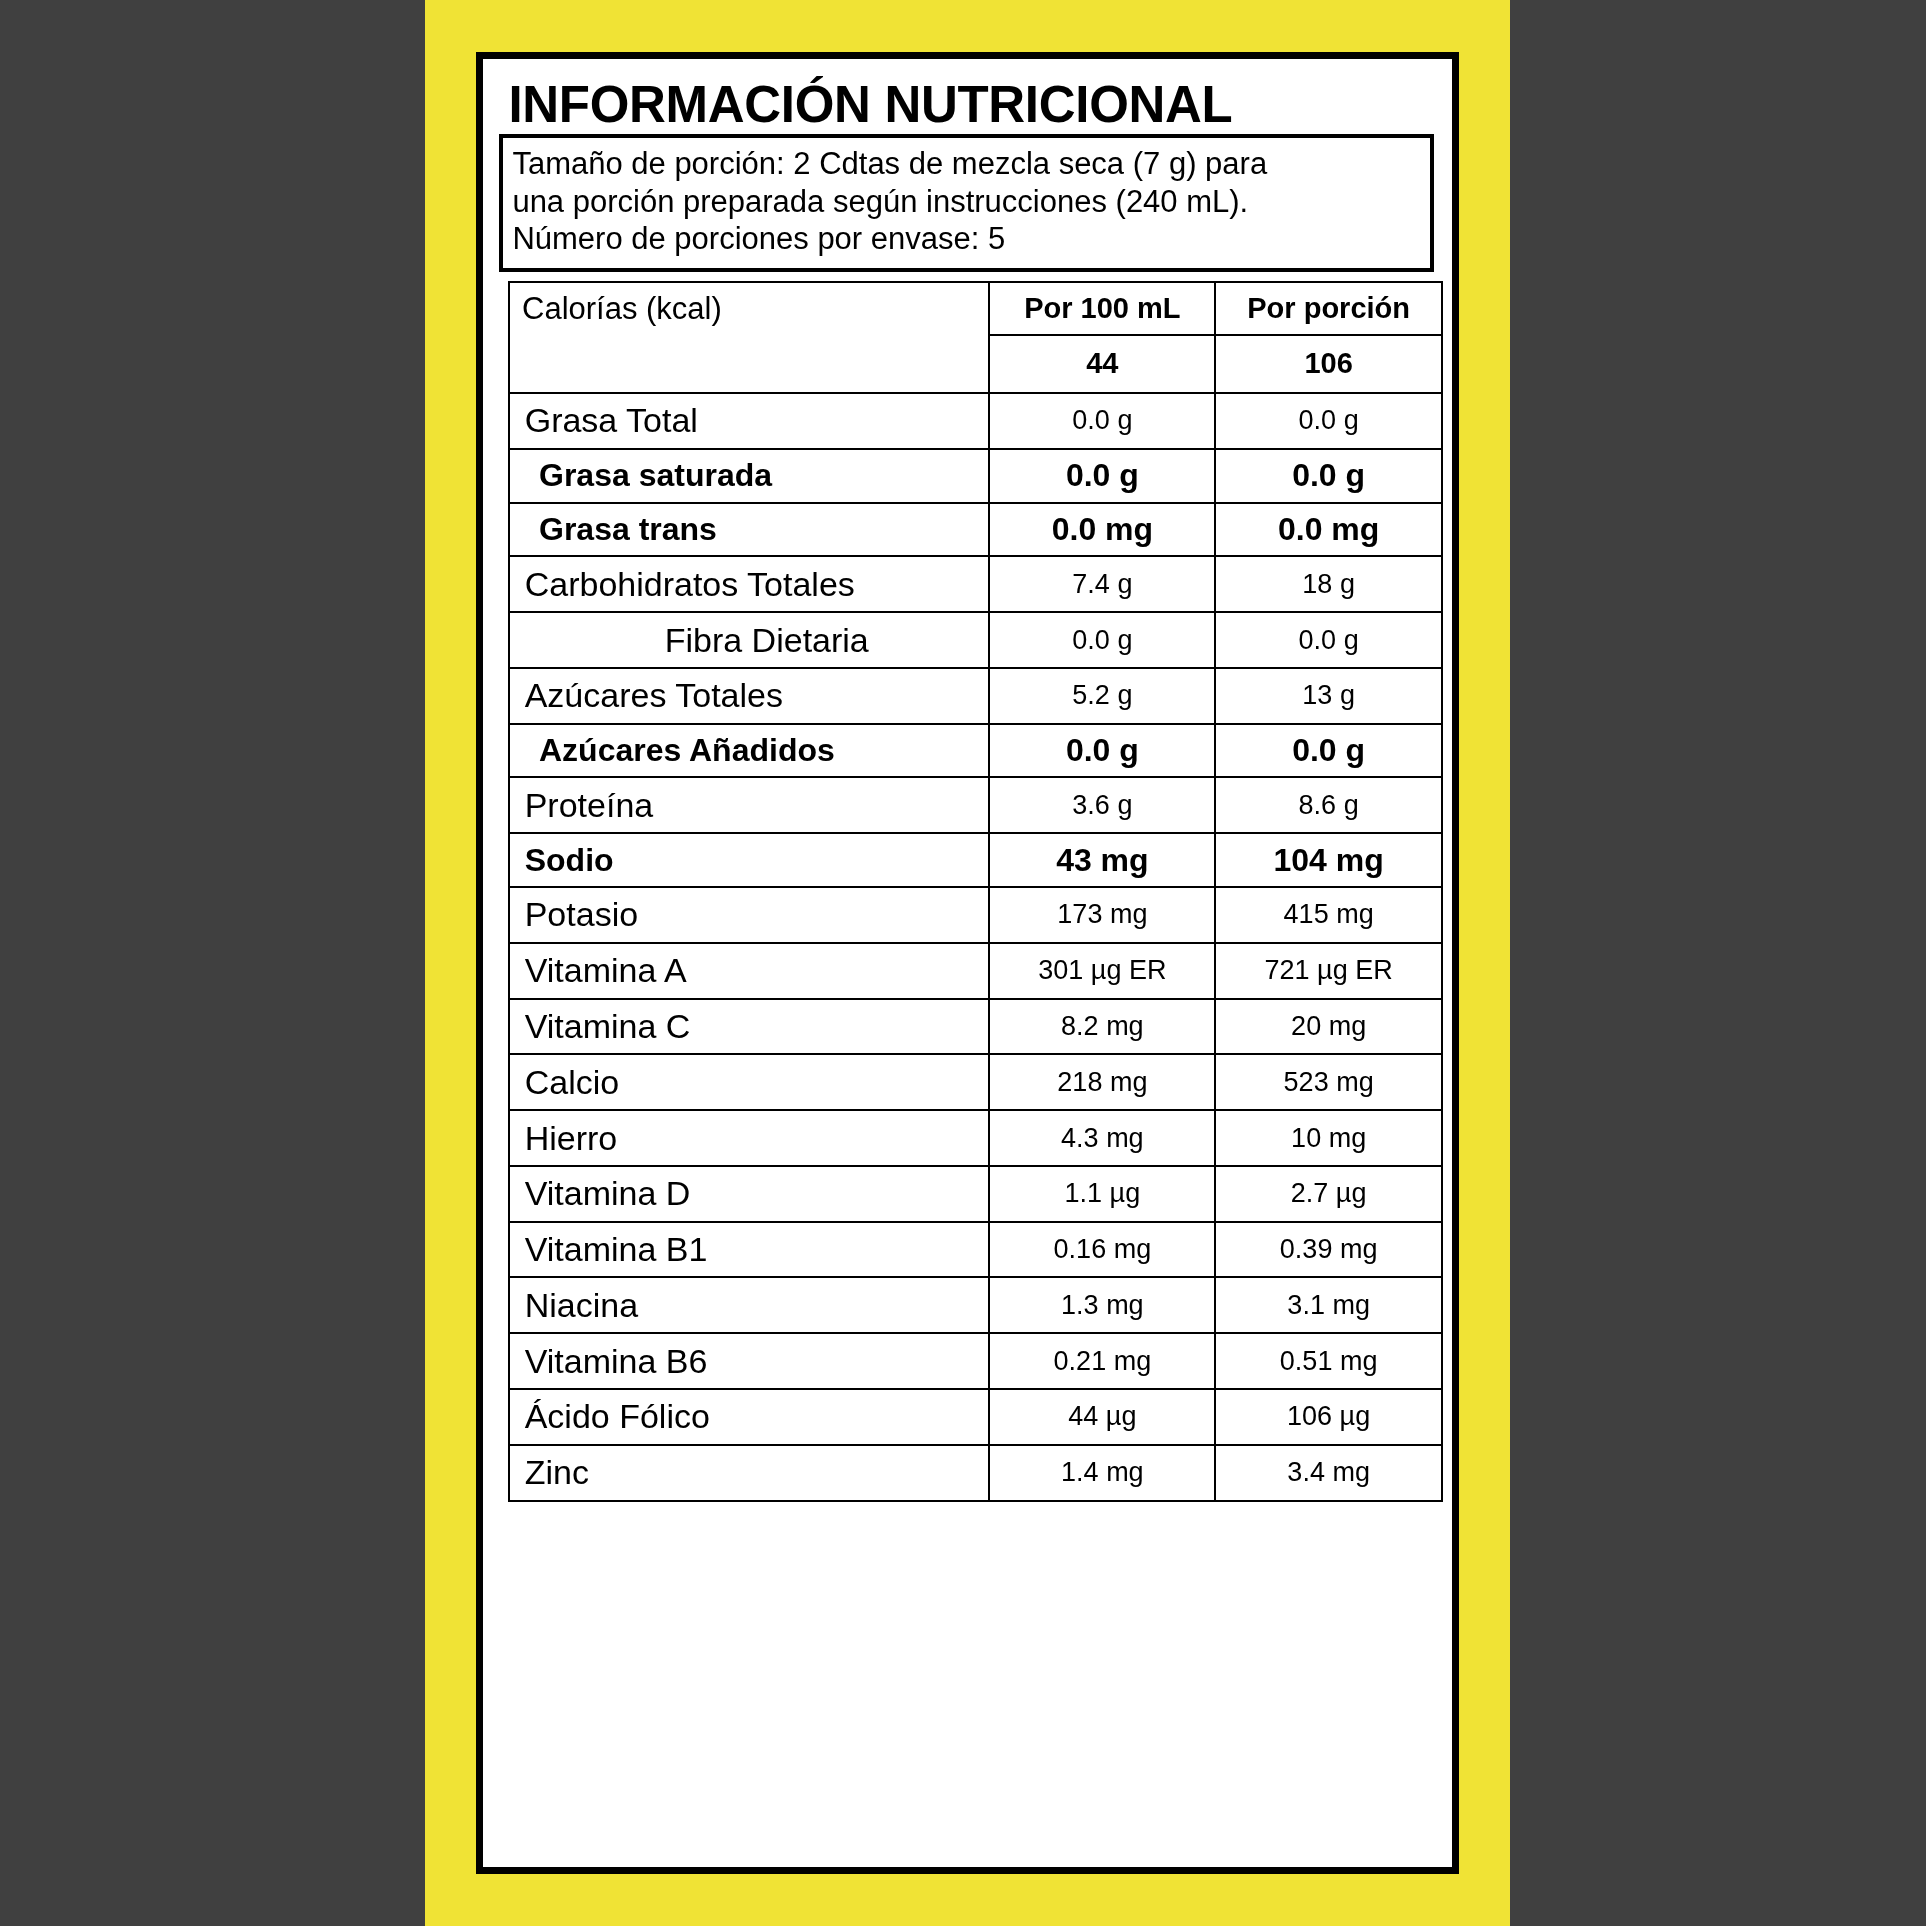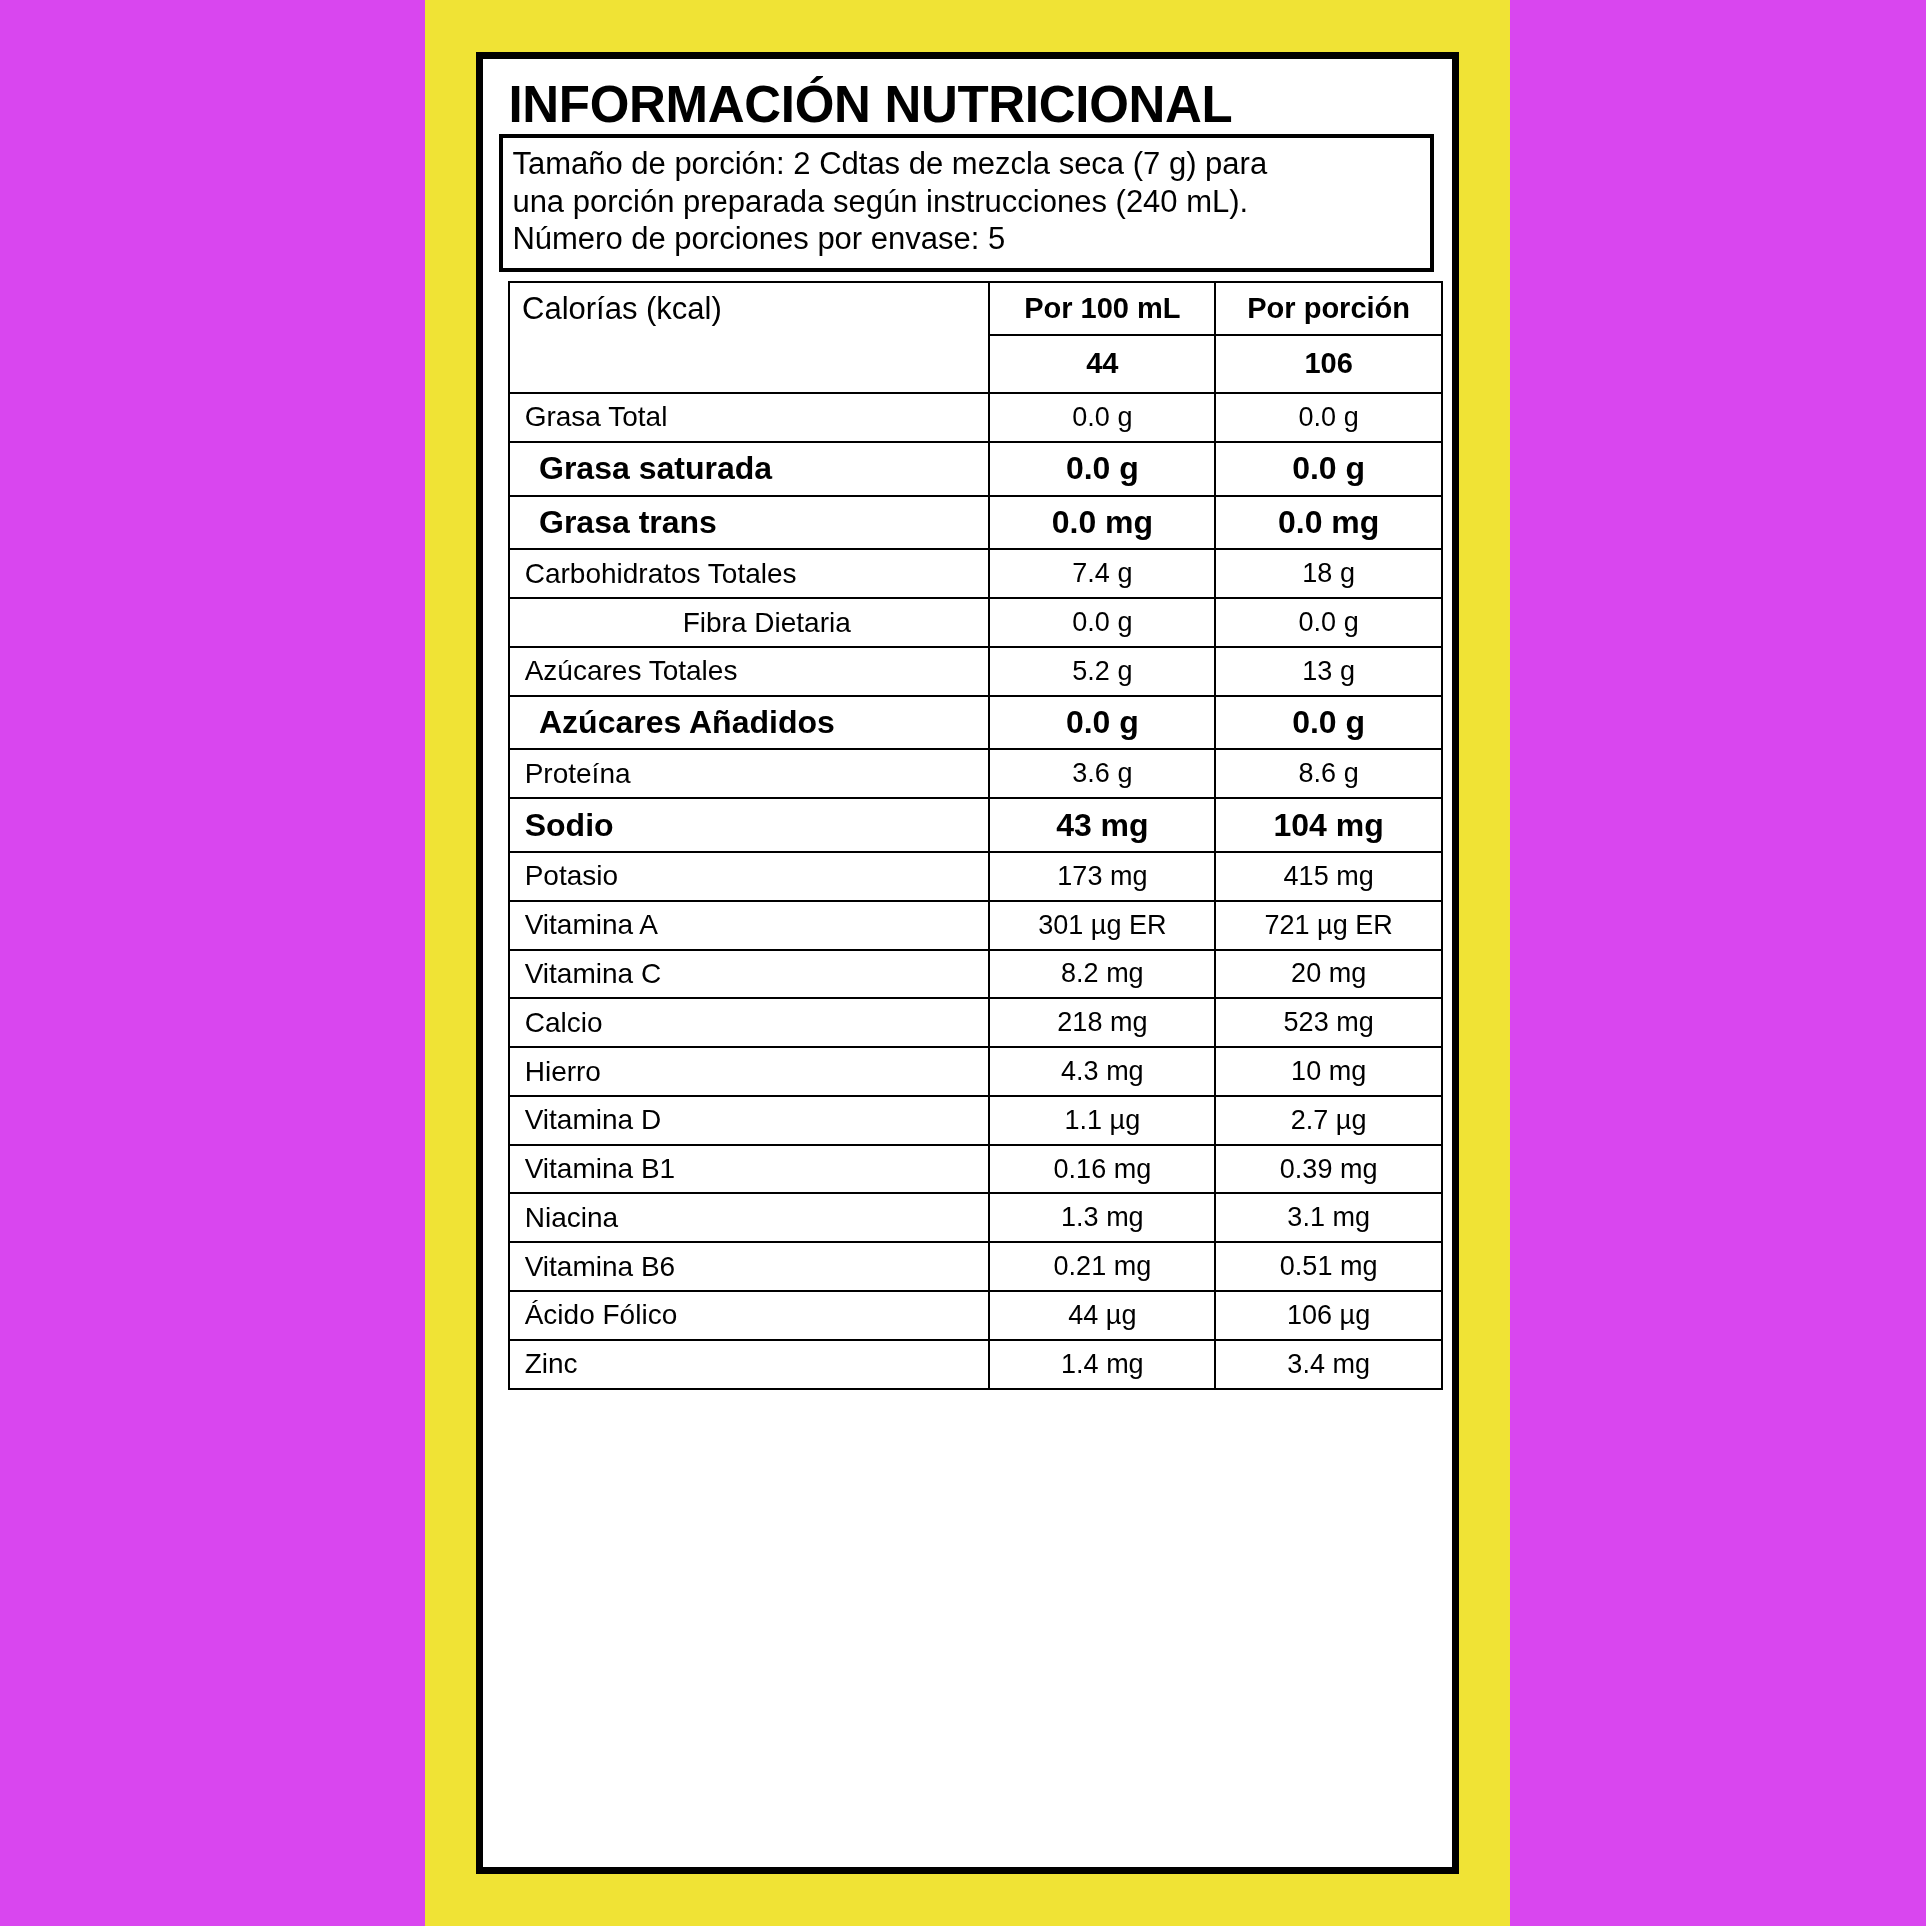--- a/index.html
+++ b/index.html
@@ -12,21 +12,21 @@
     height: 1926px;
     font-family: "Liberation Sans", sans-serif;
     overflow: hidden;
   }
 
   
   .canvas {
     position: relative;
     width: 1926px;
     height: 1926px;
-    background: #d946ef;
+    background: #404040;
     box-sizing: border-box;
   }
   .yellow-band {
     position: absolute;
     left: 425px;
     top: 0;
     width: 1085px;
     height: 1926px;
     background: #f0e335;
   }
@@ -106,21 +106,21 @@
     padding: 6.7px 4px;
   }
   .hdr-val {
     font-size: 29px;
     font-weight: bold;
     text-align: center;
     padding: 5.4px 4px;
   }
 
   .row-name {
-    font-size: 28px;
+    font-size: 34px;
     padding: 7.4px 0 7.4px 14.7px;
   }
   .row-name.indent {
     padding-left: 35px;
     text-align: center;
   }
   .row-name.bold {
     font-size: 32px;
     font-weight: bold;
     padding-left: 29px;

